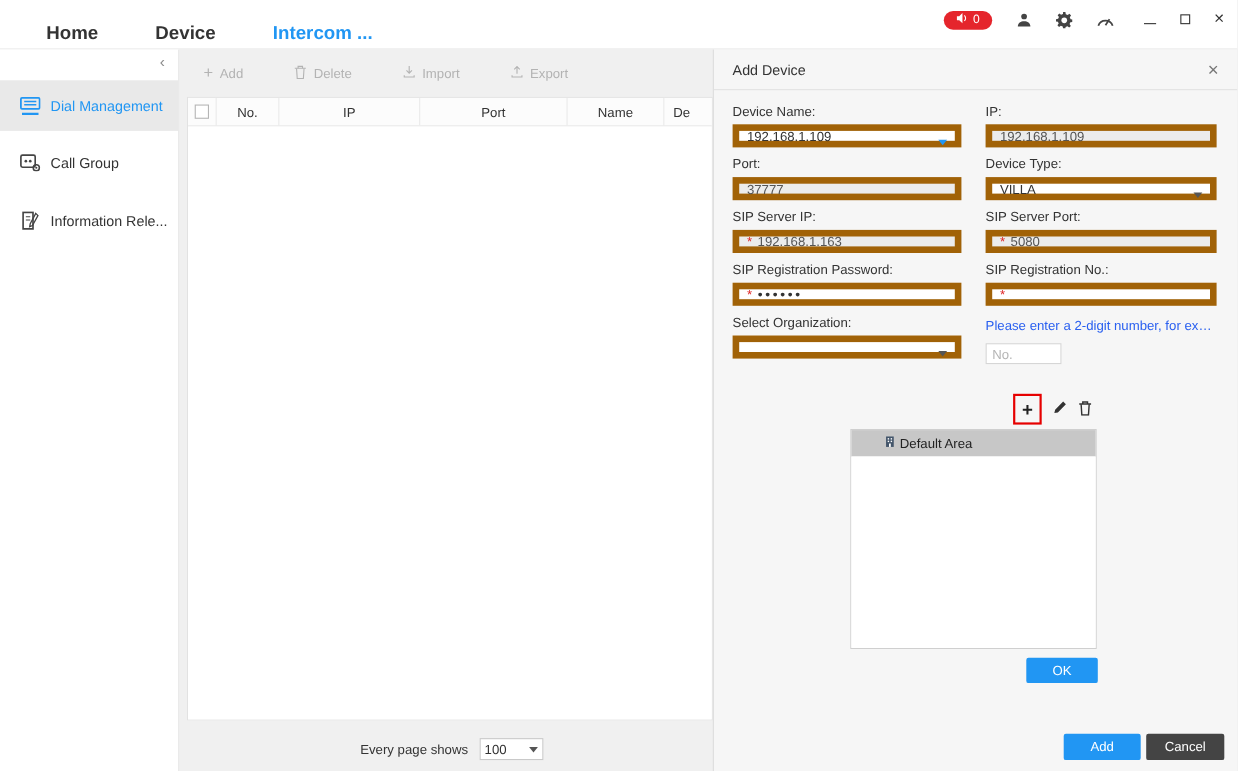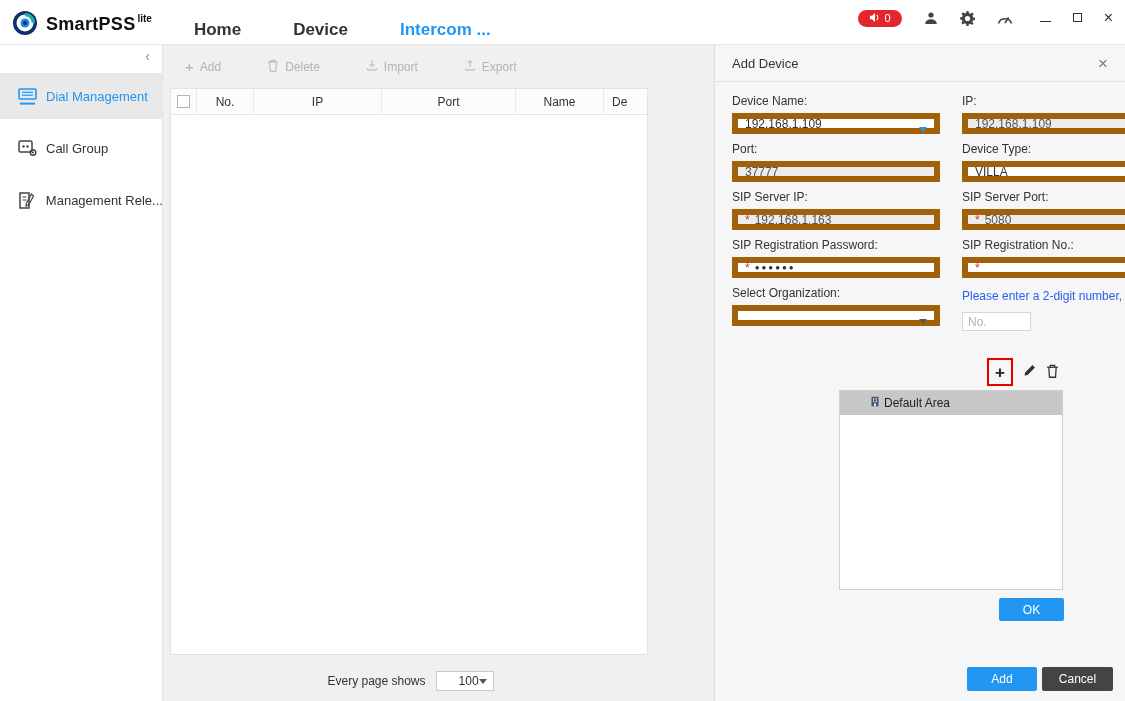--- a/index.html
+++ b/index.html
@@ -47,25 +47,25 @@
   .th{display:flex;align-items:center;justify-content:center;height:100%;border-right:1px solid #eaeaea;}
   .th.c-cb{width:26px;}
   .th.c-no{width:57px;}
   .th.c-ip{width:128px;}
   .th.c-port{width:134px;}
   .th.c-name{width:88px;}
   .th.c-last{flex:1;border-right:none;justify-content:flex-start;padding-left:8px;}
   .checkbox{width:13px;height:13px;border:1px solid #b5b5b5;background:#fff;display:inline-block;}
   .tbody{position:absolute;top:26px;left:0;right:0;bottom:0;background:#fff;}
   .pagination{position:absolute;left:0;right:0;bottom:0;height:40px;display:flex;align-items:center;gap:10px;padding-left:10px;color:#333;justify-content:center;}
-  .pg-select{width:58px;height:20px;background:#fff;border:1px solid #c9c9c9;display:flex;align-items:center;justify-content:space-between;padding:0 22px;font-size:12px;}
+  .pg-select{width:58px;height:20px;background:#fff;border:1px solid #c9c9c9;display:flex;align-items:center;justify-content:space-between;padding:0 4px;font-size:12px;}
   .arrow-down{width:0;height:0;border-left:4px solid transparent;border-right:4px solid transparent;border-top:5px solid #555;}
 
   
-  .panel{position:absolute;top:45px;right:0;width:411px;bottom:0;background:#f6f6f6;border-left:1px solid #ddd;}
+  .panel{position:absolute;top:45px;right:0;width:477px;bottom:0;background:#f6f6f6;border-left:1px solid #ddd;}
   .panel-head{height:37px;display:flex;align-items:center;justify-content:space-between;padding:0 17px;border-bottom:1px solid #e3e3e3;}
   .panel-title{font-size:13px;color:#333;}
   .panel-close{font-size:17px;color:#777;line-height:1;}
   .form{display:grid;grid-template-columns:208px 210px;column-gap:22px;padding:4px 17px 0 17px;}
   .field{margin-top:8px;}
   .f-label{font-size:12px;color:#333;margin-bottom:5px;white-space:nowrap;}
   .f-input{height:21px;border:6px solid #a16207;background:#fff;display:flex;align-items:center;padding:0 7px;font-size:12px;color:#333;position:relative;}
   .f-input.disabled{background:#ececec;color:#555;}
   .req{color:var(--danger);margin-right:5px;}
   .combo .caret{position:absolute;right:7px;top:8px;width:0;height:0;border-left:4px solid transparent;border-right:4px solid transparent;border-top:5px solid #555;}
@@ -87,33 +87,20 @@
   .ok-btn{position:absolute;left:284px;top:553px;width:65px;height:23px;background:var(--accent);color:#fff;border:none;font-size:12px;font-family:"Liberation Sans",sans-serif;border-radius:2px;}
 
   .panel-foot-btn{position:absolute;top:622px;height:24px;border:none;font-size:12px;font-family:"Liberation Sans",sans-serif;border-radius:2px;color:#fff;}
   .add-btn{right:88px;width:70px;background:var(--accent);}
   .cancel-btn{right:12px;width:71px;background:#444;}
 </style>
 </head>
 <body>
 
 <div class="titlebar">
-  <div class="brand">
-    <span>
-      <svg width="26" height="26" viewBox="0 0 26 26">
-        <circle cx="13" cy="13" r="12" fill="#0c2f6e"></circle>
-        <circle cx="13" cy="13" r="8.5" fill="#fff"></circle>
-        <path d="M13 4.5 A8.5 8.5 0 0 1 21.5 13" stroke="#17b3a6" stroke-width="3.5" fill="none"></path>
-        <circle cx="13" cy="13" r="4.5" fill="#1789e6"></circle>
-        <circle cx="13" cy="13" r="2" fill="#0c2f6e"></circle>
-      </svg>
-    </span>
-    <span class="appname">SmartPSS</span>
-    <span class="suffix">lite</span>
-  </div>
   <div class="nav">
     <span class="tab">Home</span>
     <span class="tab">Device</span>
     <span class="tab active">Intercom ...</span>
   </div>
   <div class="tb-right">
     <span class="alarm-pill">
       <span>
         <svg width="11" height="11" viewBox="0 0 12 12">
             <path d="M1 4h2.3L6.5 1v10L3.3 8H1z" fill="#fff"></path>
@@ -175,21 +162,21 @@
   </div>
   <div class="side-item">
     <span class="s-icon">
       <svg width="17" height="17" viewBox="0 0 17 17">
           <path d="M2 1h9v15H2z" fill="none" stroke="currentColor" stroke-width="1.5"></path>
           <line x1="4.5" y1="5" x2="8.5" y2="5" stroke="currentColor"></line>
           <line x1="4.5" y1="8" x2="8.5" y2="8" stroke="currentColor"></line>
           <path d="M13.5 2l2 2-5 9-2.5 1 .5-2.7z" fill="none" stroke="currentColor" stroke-width="1.2"></path>
         </svg>
     </span>
-    <span class="side-label">Management Rele...</span>
+    <span class="side-label">Information Rele...</span>
   </div>
 </div>
 
 <div class="main">
   <div class="toolbar">
     <span class="tool-btn">
       <span class="tool-plus">+</span>
       <span>Add</span>
     </span>
     <span class="tool-btn">

